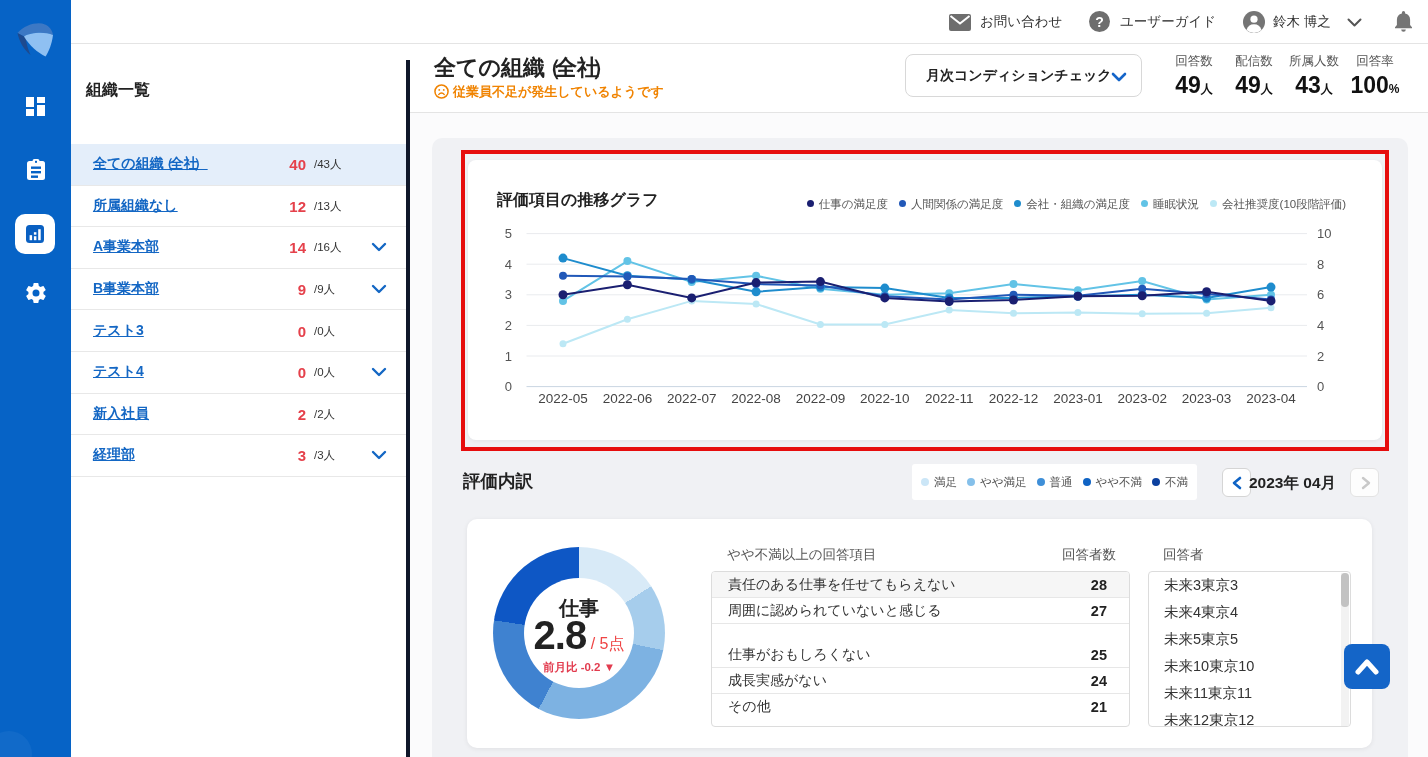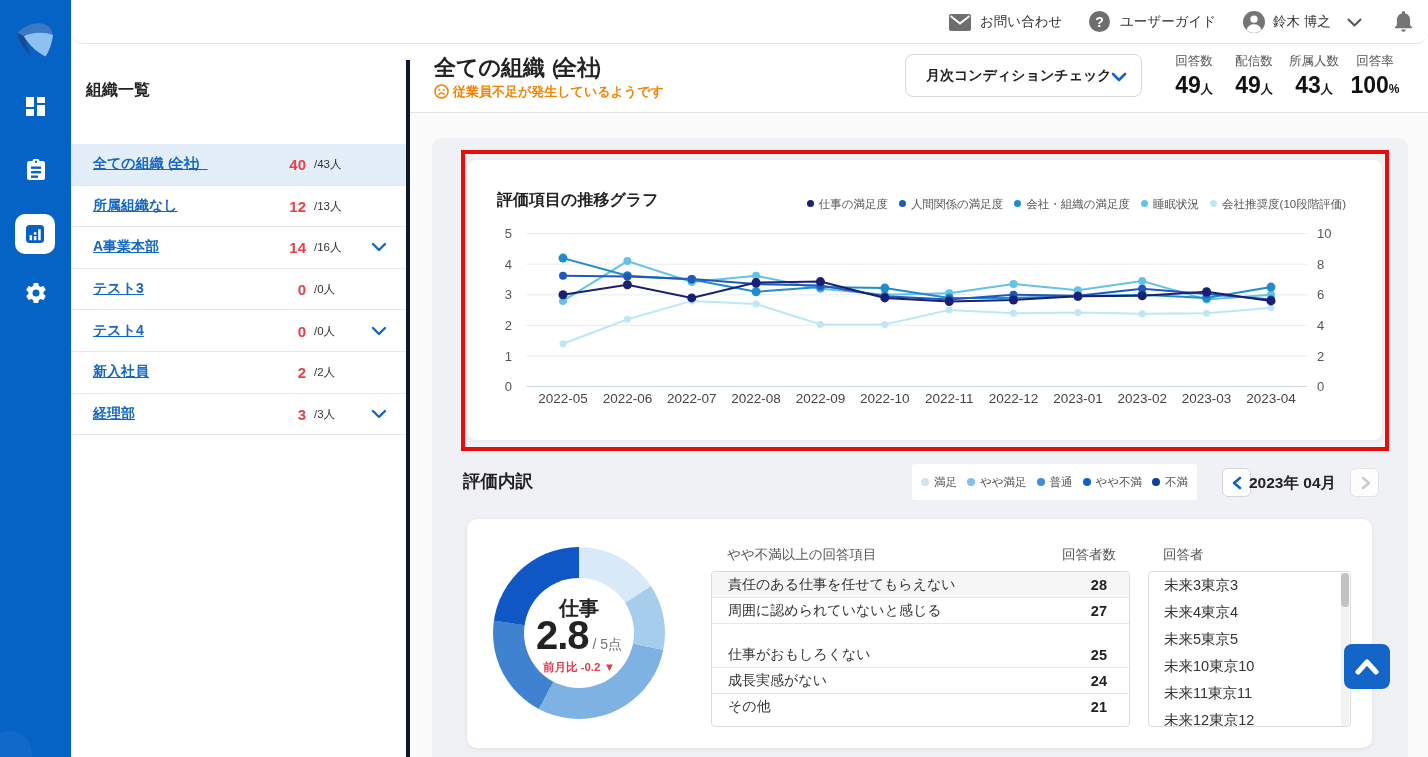--- a/index.html
+++ b/index.html
@@ -7,21 +7,21 @@
 .abs { position:absolute; }
 
 
 #sidebar { position:absolute; left:0; top:0; width:71px; height:757px; background:#0663c6; }
 .sic { position:absolute; left:0; width:71px; display:flex; justify-content:center; }
 #actbox { position:absolute; left:15px; top:214px; width:40px; height:40px; background:#fff;
   border-radius:10px; display:flex; align-items:center; justify-content:center; }
 
 
 #topbar { position:absolute; left:71px; top:0; width:1357px; height:44px; background:#fff;
-  border-bottom:1px solid #e4e4e4;border-radius:12px; }
+  border-bottom:1px solid #e4e4e4; }
 .tbt { position:absolute; top:0; height:44px; line-height:44px; font-size:13.5px; color:#333; }
 
 
 #lpanel { position:absolute; left:71px; top:60px; width:339px; height:713px; background:#fff;
   border-right:4px solid #0f172a; }
 #lptitle { position:absolute; left:15px; top:20px; font-size:16px; font-weight:bold; color:#222; }
 #lphead { position:absolute; left:0; top:56px; width:100%; height:28px; font-size:12.5px; color:#777; }
 #lprows { position:absolute; left:0; top:84px; width:100%; }
 .orow { position:relative; height:41.6px; border-bottom:1px solid #e8e8e8; }
 .orow.sel { background:#e4eefa; }
@@ -79,21 +79,21 @@
   border-radius:10px; box-shadow:0 1px 5px rgba(0,0,0,0.07); }
 #donut { position:absolute; left:26px; top:28px; width:172px; height:172px; border-radius:50%;
   background:conic-gradient(#d8eaf7 0deg 57deg,#a6cdec 57deg 101.5deg,#7db2e2 101.5deg 208deg,
   #3f82d0 208deg 278.5deg,#0e57c5 278.5deg 360deg); }
 #donuthole { position:absolute; left:31px; top:31px; width:110px; height:110px; border-radius:50%;
   background:#fff; }
 #dlabel { position:absolute; left:62px; top:76px; width:100px; text-align:center;
   font-size:20px; font-weight:bold; color:#222; }
 #dval { position:absolute; left:0px; top:94px; width:224px; text-align:center; }
 #dval b { font-size:40px; color:#222; letter-spacing:-1px; }
-#dval span { font-size:14px; color:#737373; }
+#dval span { font-size:16px; color:#ef4444; }
 #ddelta { position:absolute; left:12px; top:141px; width:200px; text-align:center; font-size:11.5px;
   font-weight:bold; color:#e23b4e; }
 
 #thead1 { position:absolute; left:260px; top:27px; font-size:13.5px; color:#555; }
 #thead2 { position:absolute; left:560px; top:27px; width:89px; text-align:right; font-size:13.5px; color:#555; }
 #ttable { position:absolute; left:244px; top:52px; width:419px; height:156px;
   border:1px solid #dcdcdc; border-radius:4px; background:#fff; overflow:hidden; }
 .trow { position:relative; height:26px; }
 .tt { position:absolute; left:16px; top:50%; transform:translateY(-50%); font-size:14px; color:#333; }
 .tn { position:absolute; right:22px; top:50%; transform:translateY(-50%); font-size:14.5px;
@@ -187,20 +187,28 @@
       </div>
       <div class="orow">
         <a class="olink">所属組織なし</a>
         <span class="onum">12</span>
         <span class="oden">/13人</span>
       </div>
       <div class="orow">
         <a class="olink">A事業本部</a>
         <span class="onum">14</span>
         <span class="oden">/16人</span>
+        <svg class="rchev" width="16" height="10" viewBox="0 0 16 10">
+          <polyline points="2,2 8,8 14,2" fill="none" stroke="#1467c4" stroke-width="2.4" stroke-linecap="round" stroke-linejoin="round"></polyline>
+        </svg>
+      </div>
+      <div class="orow">
+        <a class="olink">B事業本部</a>
+        <span class="onum">9</span>
+        <span class="oden">/9人</span>
         <svg class="rchev" width="16" height="10" viewBox="0 0 16 10">
           <polyline points="2,2 8,8 14,2" fill="none" stroke="#1467c4" stroke-width="2.4" stroke-linecap="round" stroke-linejoin="round"></polyline>
         </svg>
       </div>
       <div class="orow">
         <a class="olink">テスト3</a>
         <span class="onum">0</span>
         <span class="oden">/0人</span>
       </div>
       <div class="orow">

